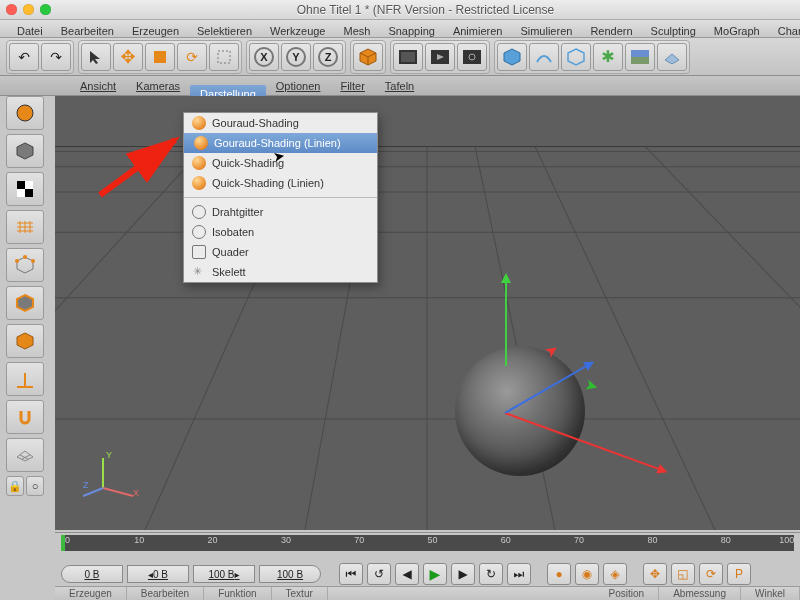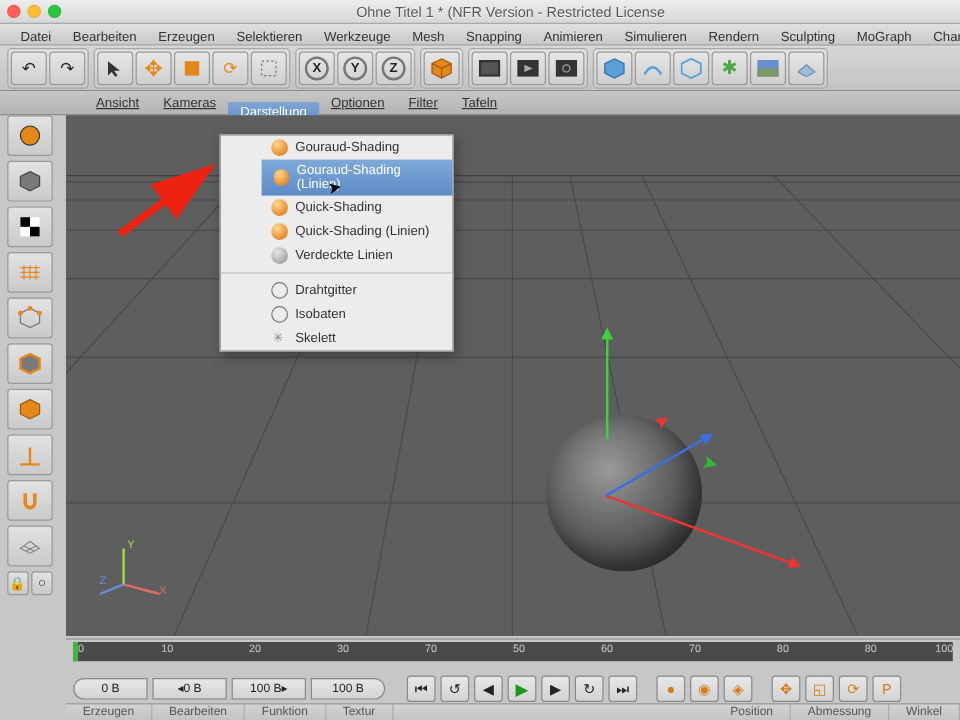--- a/index.html
+++ b/index.html
@@ -49,39 +49,39 @@
   .gizmo-z:after{content:"";position:absolute;right:-8px;top:-4px;border:5px solid transparent;border-left:10px solid #3b6fe0;}
   .mini-arrow-r{position:absolute;left:530px;top:280px;color:#2fbe2f;font-size:16px; transform:rotate(15deg);}
   .mini-arrow-b{position:absolute;left:490px;top:245px;color:#e33;font-size:16px; transform:rotate(-35deg);}
 
   .arrow-red{position:absolute;left:95px;top:130px;width:90px;height:70px;z-index:4;}
 
   .axiswidget{position:absolute;left:28px;bottom:30px;font-size:10px;color:#cfe07c;}
 
   
   .dropdown{position:absolute; left:183px; top:112px; width:195px; background:#ececec; border:1px solid #8e8e8e; box-shadow:2px 4px 10px rgba(0,0,0,.35); z-index:20;}
-  .dd-item{display:flex;align-items:center;gap:6px;padding:3px 10px 3px 8px;font-size:11px;color:#333;margin-left:34px;}
+  .dd-item{display:flex;align-items:center;gap:6px;padding:3px 10px 3px 8px;font-size:11px;color:#333;}
   .dd-item.hover{background:linear-gradient(#7ea9d9,#5d8bc6); color:#fff;padding-left:10px;}
   .dd-sep{height:1px;background:#bcbcbc;margin:4px 0;}
   .dd-ico{width:14px;height:14px;border-radius:50%;background:radial-gradient(circle at 35% 30%,#ffd892,#e98a2a 70%,#9c5610);}
   .dd-ico.grey{background:radial-gradient(circle at 35% 30%,#e6e6e6,#a9a9a9 70%,#6b6b6b);}
   .dd-ico.wire{background:none;border:1.5px solid #777;border-radius:50%;}
   .dd-ico.box{background:none;border:1.5px solid #777;border-radius:2px;}
   .dd-ico.skel{background:none;}
   .dd-ico.skel:before{content:"✳";font-size:11px;color:#888;margin-left:1px;}
 
   .cursor{position:absolute;left:273px;top:148px;z-index:30;font-size:14px;color:#000; transform:rotate(-10deg);}
 
   
   .timeline{position:absolute;left:55px;right:0;bottom:38px;height:30px;background:#c7c7c7;border-top:1px solid #8e8e8e;}
   .ruler{height:16px;background:#4a4a4a;position:relative;margin:2px 6px 0;}
   .ruler .tick{position:absolute;top:0;color:#c9c9c9;font-size:9px;}
   .ruler .mark0{position:absolute;left:0;top:0;width:4px;height:100%;background:#3fb83f;}
   .playbar{display:flex;align-items:center;gap:4px;padding:0 6px;position:absolute;left:55px;right:0;bottom:14px;height:24px;}
-  .frame{width:62px;height:18px;border:1px solid #8a8a8a;background:linear-gradient(#e7e7e7,#d3d3d3);font-size:10px;display:flex;align-items:center;justify-content:center;}
+  .frame{width:62px;height:18px;border:1px solid #8a8a8a;background:linear-gradient(#e7e7e7,#d3d3d3);font-size:10px;display:flex;align-items:center;justify-content:center;text-decoration:underline;}
   .frame.l{border-radius:9px 0 0 9px}.frame.r{border-radius:0 9px 9px 0}
   .pctl{width:24px;height:22px;border:1px solid #8a8a8a;border-radius:3px;background:linear-gradient(#e7e7e7,#d3d3d3);display:flex;align-items:center;justify-content:center;font-size:12px;}
   .pctl.play{color:#1c9a1c;font-size:14px;}
   .pctl.org{color:#d67a1a}
   .statusbar{position:absolute;left:55px;right:0;bottom:0;height:14px;background:linear-gradient(#d3d3d3,#c3c3c3);border-top:1px solid #9a9a9a;display:flex;font-size:10px;color:#555;}
   .statusbar span{padding:1px 14px;border-right:1px solid #aaa;}
   .statusbar .rt{margin-left:auto;}
 </style>
 </head>
 <body>
@@ -346,32 +346,32 @@
       <span>Gouraud-Shading (Linien)</span>
     </div>
   <div class="dd-item">
       <span class="dd-ico"></span>
       <span>Quick-Shading</span>
     </div>
   <div class="dd-item">
       <span class="dd-ico"></span>
       <span>Quick-Shading (Linien)</span>
     </div>
-  <div class="dd-item">
-      <span class="dd-ico grey"></span>
-      <span>Verdeckte Linien</span>
-    </div>
   <div class="dd-sep"></div>
   <div class="dd-item">
       <span class="dd-ico wire"></span>
       <span>Drahtgitter</span>
     </div>
   <div class="dd-item">
       <span class="dd-ico wire"></span>
       <span>Isobaten</span>
+    </div>
+  <div class="dd-item">
+      <span class="dd-ico box"></span>
+      <span>Quader</span>
     </div>
   <div class="dd-item">
       <span class="dd-ico skel"></span>
       <span>Skelett</span>
     </div>
 </div>
 
 <div class="cursor">➤</div>
 
 <div class="timeline">

